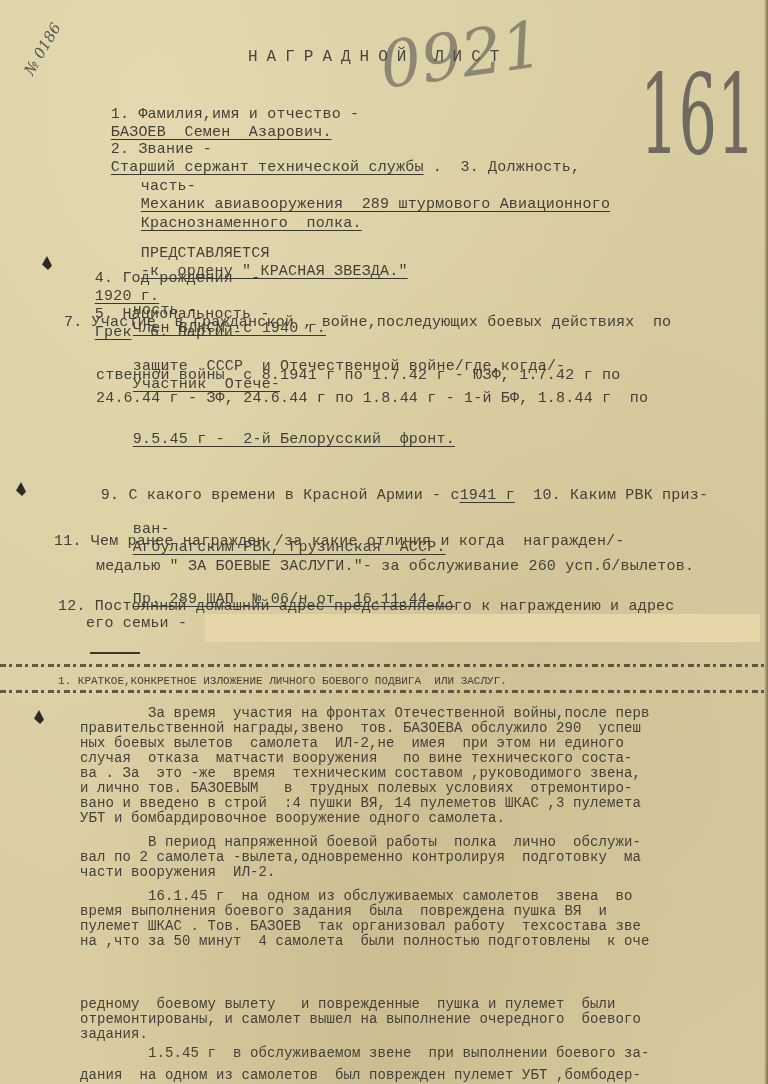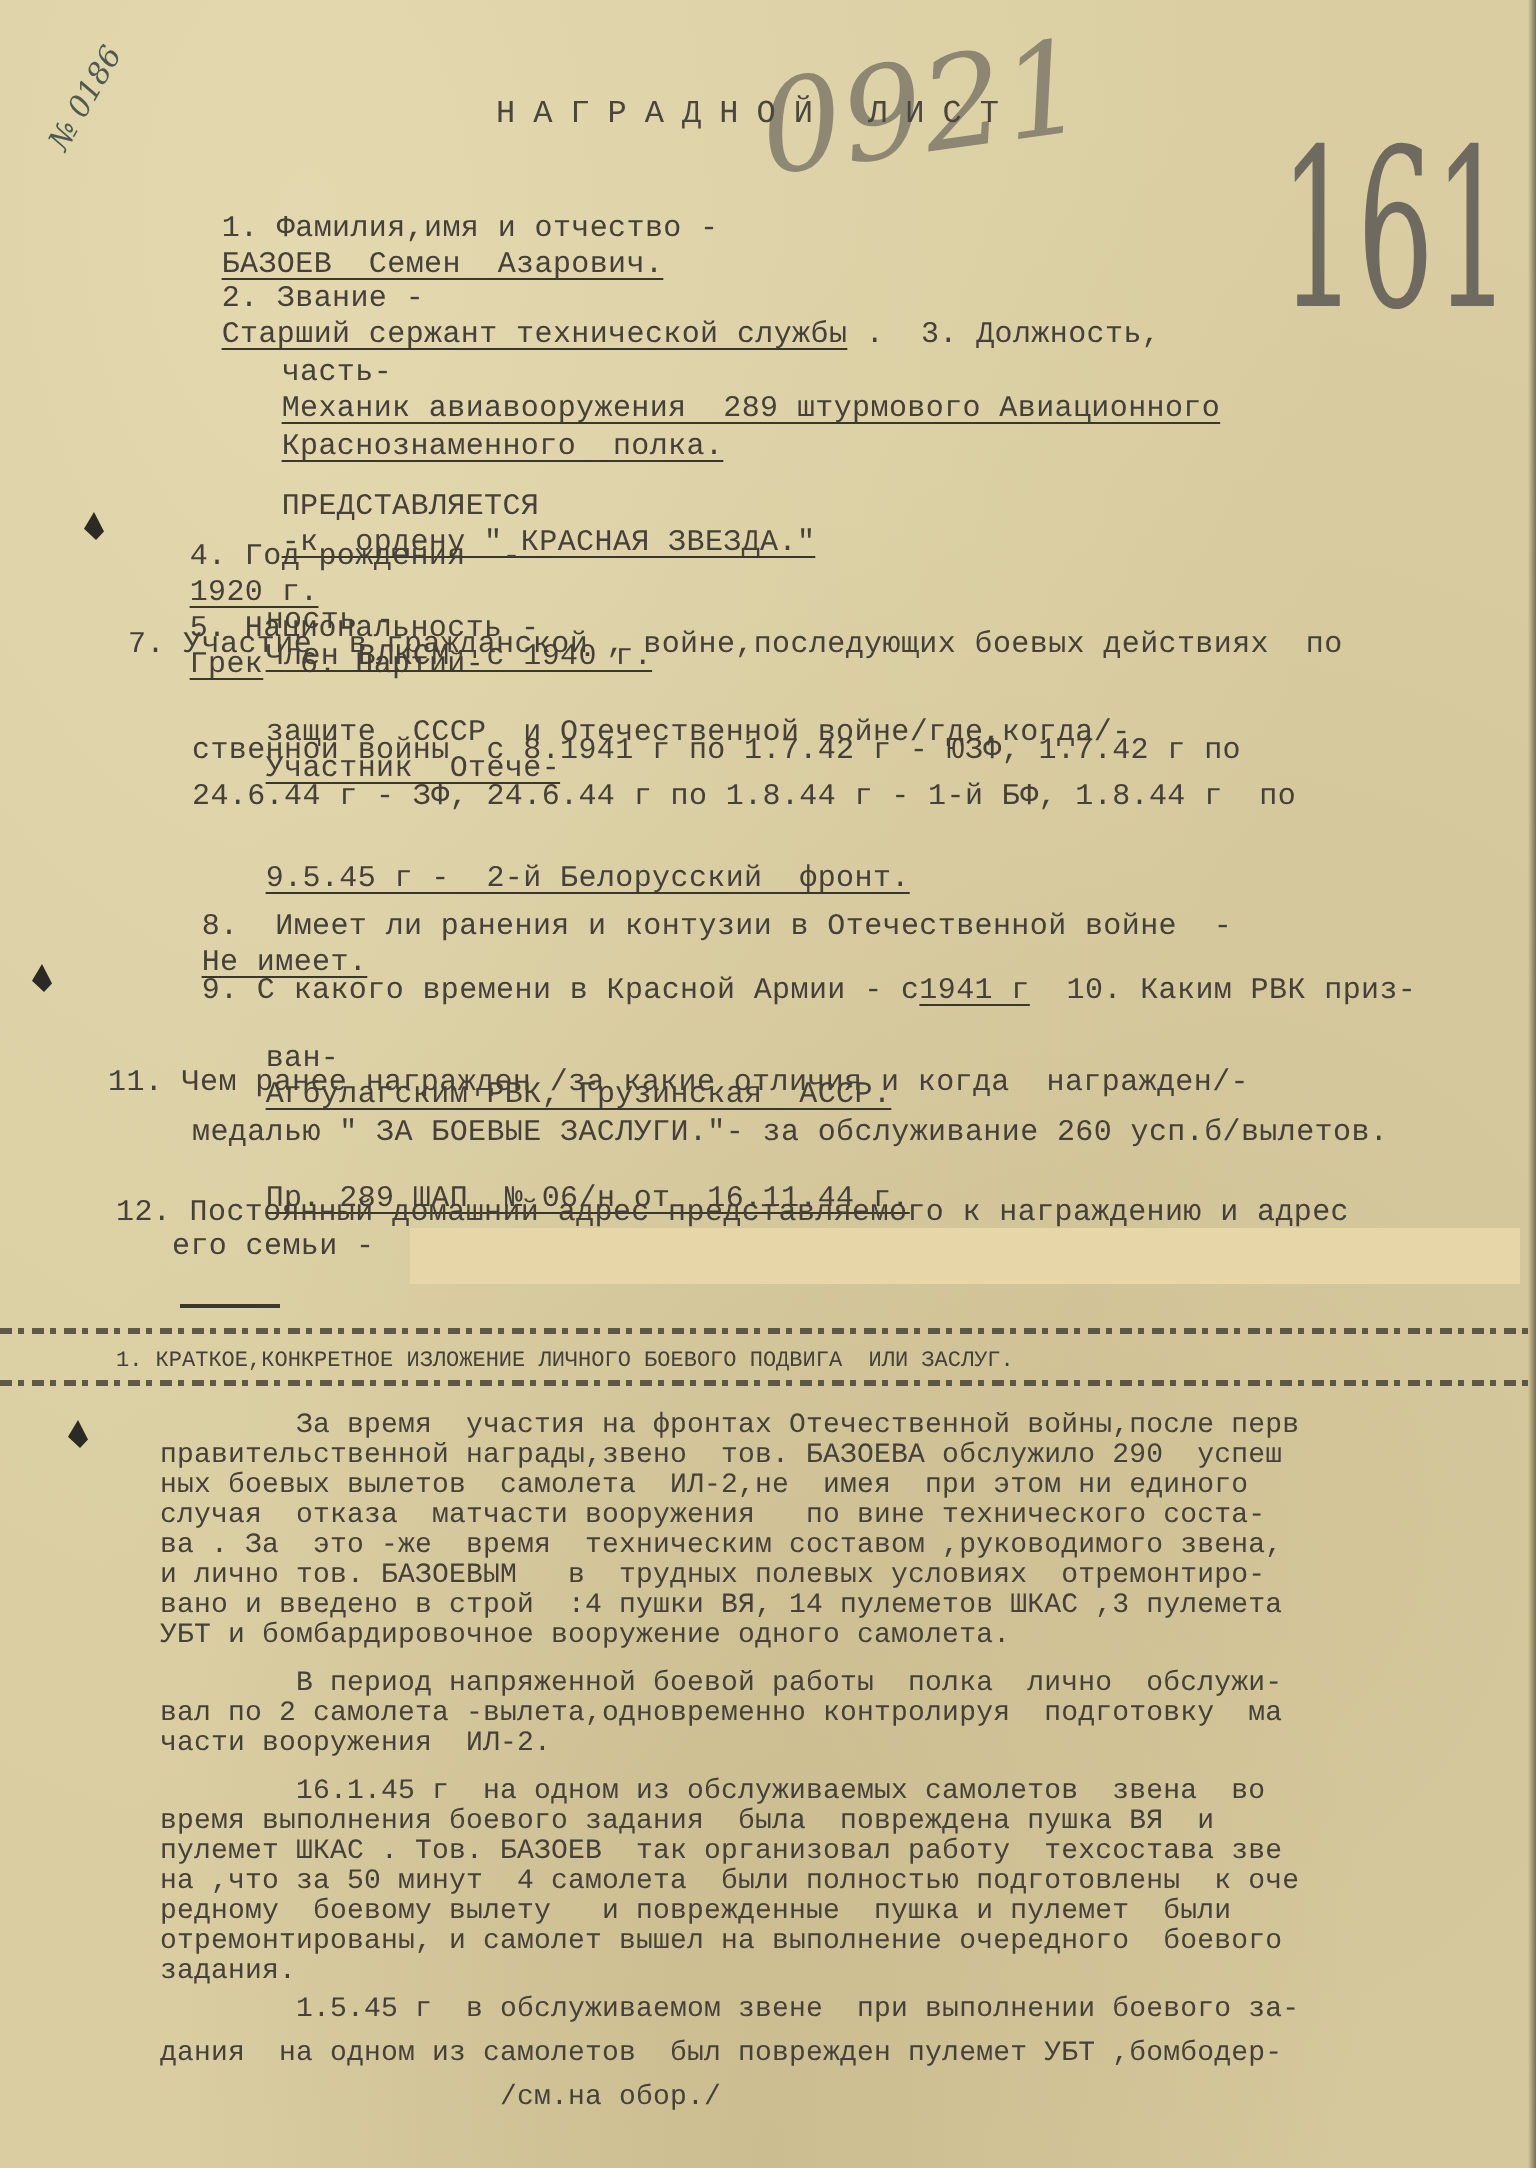--- a/index.html
+++ b/index.html
@@ -74,24 +74,20 @@
   <div class="line" style="left:96px;top:340px;">
     <span>защите  СССР  и Отечественной войне/где,когда/-</span>
     <span class="u">Участник  Отече-</span>
   </div>
   <div class="line" style="left:96px;top:367px;">ственной войны  с 8.1941 г по 1.7.42 г - ЮЗФ, 1.7.42 г по</div>
   <div class="line" style="left:96px;top:390px;">24.6.44 г - ЗФ, 24.6.44 г по 1.8.44 г - 1-й БФ, 1.8.44 г  по</div>
   <div class="line" style="left:96px;top:413px;">
     <span class="u">9.5.45 г -  2-й Белорусский  фронт.</span>
   </div>
 
-  <div class="line" style="left:64px;top:437px;">
-    <span>8.  Имеет ли ранения и контузии в Отечественной войне  -</span>
-    <span class="u">Не имеет.</span>
-  </div>
 
   <div class="line" style="left:64px;top:469px;">
     <span>9. С какого времени в Красной Армии - с</span><span class="u">1941 г</span><span>  10. Каким РВК приз-</span>
   </div>
   <div class="line" style="left:96px;top:503px;">
     <span>ван-</span>
     <span class="u">Агбулагским РВК, Грузинская  АССР.</span>
   </div>
 
   <div class="line" style="left:54px;top:533px;">11. Чем ранее награжден /за какие отличия и когда  награжден/-</div>
@@ -118,21 +114,21 @@
     <div class="line sm" style="position:relative;">и лично тов. БАЗОЕВЫМ   в  трудных полевых условиях  отремонтиро-</div>
     <div class="line sm" style="position:relative;">вано и введено в строй  :4 пушки ВЯ, 14 пулеметов ШКАС ,3 пулемета</div>
     <div class="line sm" style="position:relative;">УБТ и бомбардировочное вооружение одного самолета.</div>
     <div class="line sm" style="position:relative;margin-top:9px;">        В период напряженной боевой работы  полка  лично  обслужи-</div>
     <div class="line sm" style="position:relative;">вал по 2 самолета -вылета,одновременно контролируя  подготовку  ма</div>
     <div class="line sm" style="position:relative;">части вооружения  ИЛ-2.</div>
     <div class="line sm" style="position:relative;margin-top:9px;">        16.1.45 г  на одном из обслуживаемых самолетов  звена  во</div>
     <div class="line sm" style="position:relative;">время выполнения боевого задания  была  повреждена пушка ВЯ  и</div>
     <div class="line sm" style="position:relative;">пулемет ШКАС . Тов. БАЗОЕВ  так организовал работу  техсостава зве</div>
     <div class="line sm" style="position:relative;">на ,что за 50 минут  4 самолета  были полностью подготовлены  к оче</div>
-    <div class="line sm" style="position:relative;">редному  боевому вылету   и поврежденные  пушка и пулемет  были</div>
+    <div class="line sm" style="position:relative;margin-top:48px;">редному  боевому вылету   и поврежденные  пушка и пулемет  были</div>
     <div class="line sm" style="position:relative;">отремонтированы, и самолет вышел на выполнение очередного  боевого</div>
     <div class="line sm" style="position:relative;">задания.</div>
     <div class="line sm" style="position:relative;line-height:22px;">        1.5.45 г  в обслуживаемом звене  при выполнении боевого за-</div>
     <div class="line sm" style="position:relative;line-height:22px;">дания  на одном из самолетов  был поврежден пулемет УБТ ,бомбодер-</div>
     <div class="line sm" style="position:relative;line-height:22px;">                    /см.на обор./</div>
   </div>
 
   <div class="hole" style="left:42px;top:256px;"></div>
   <div class="hole" style="left:16px;top:482px;"></div>
   <div class="hole" style="left:34px;top:710px;"></div>

